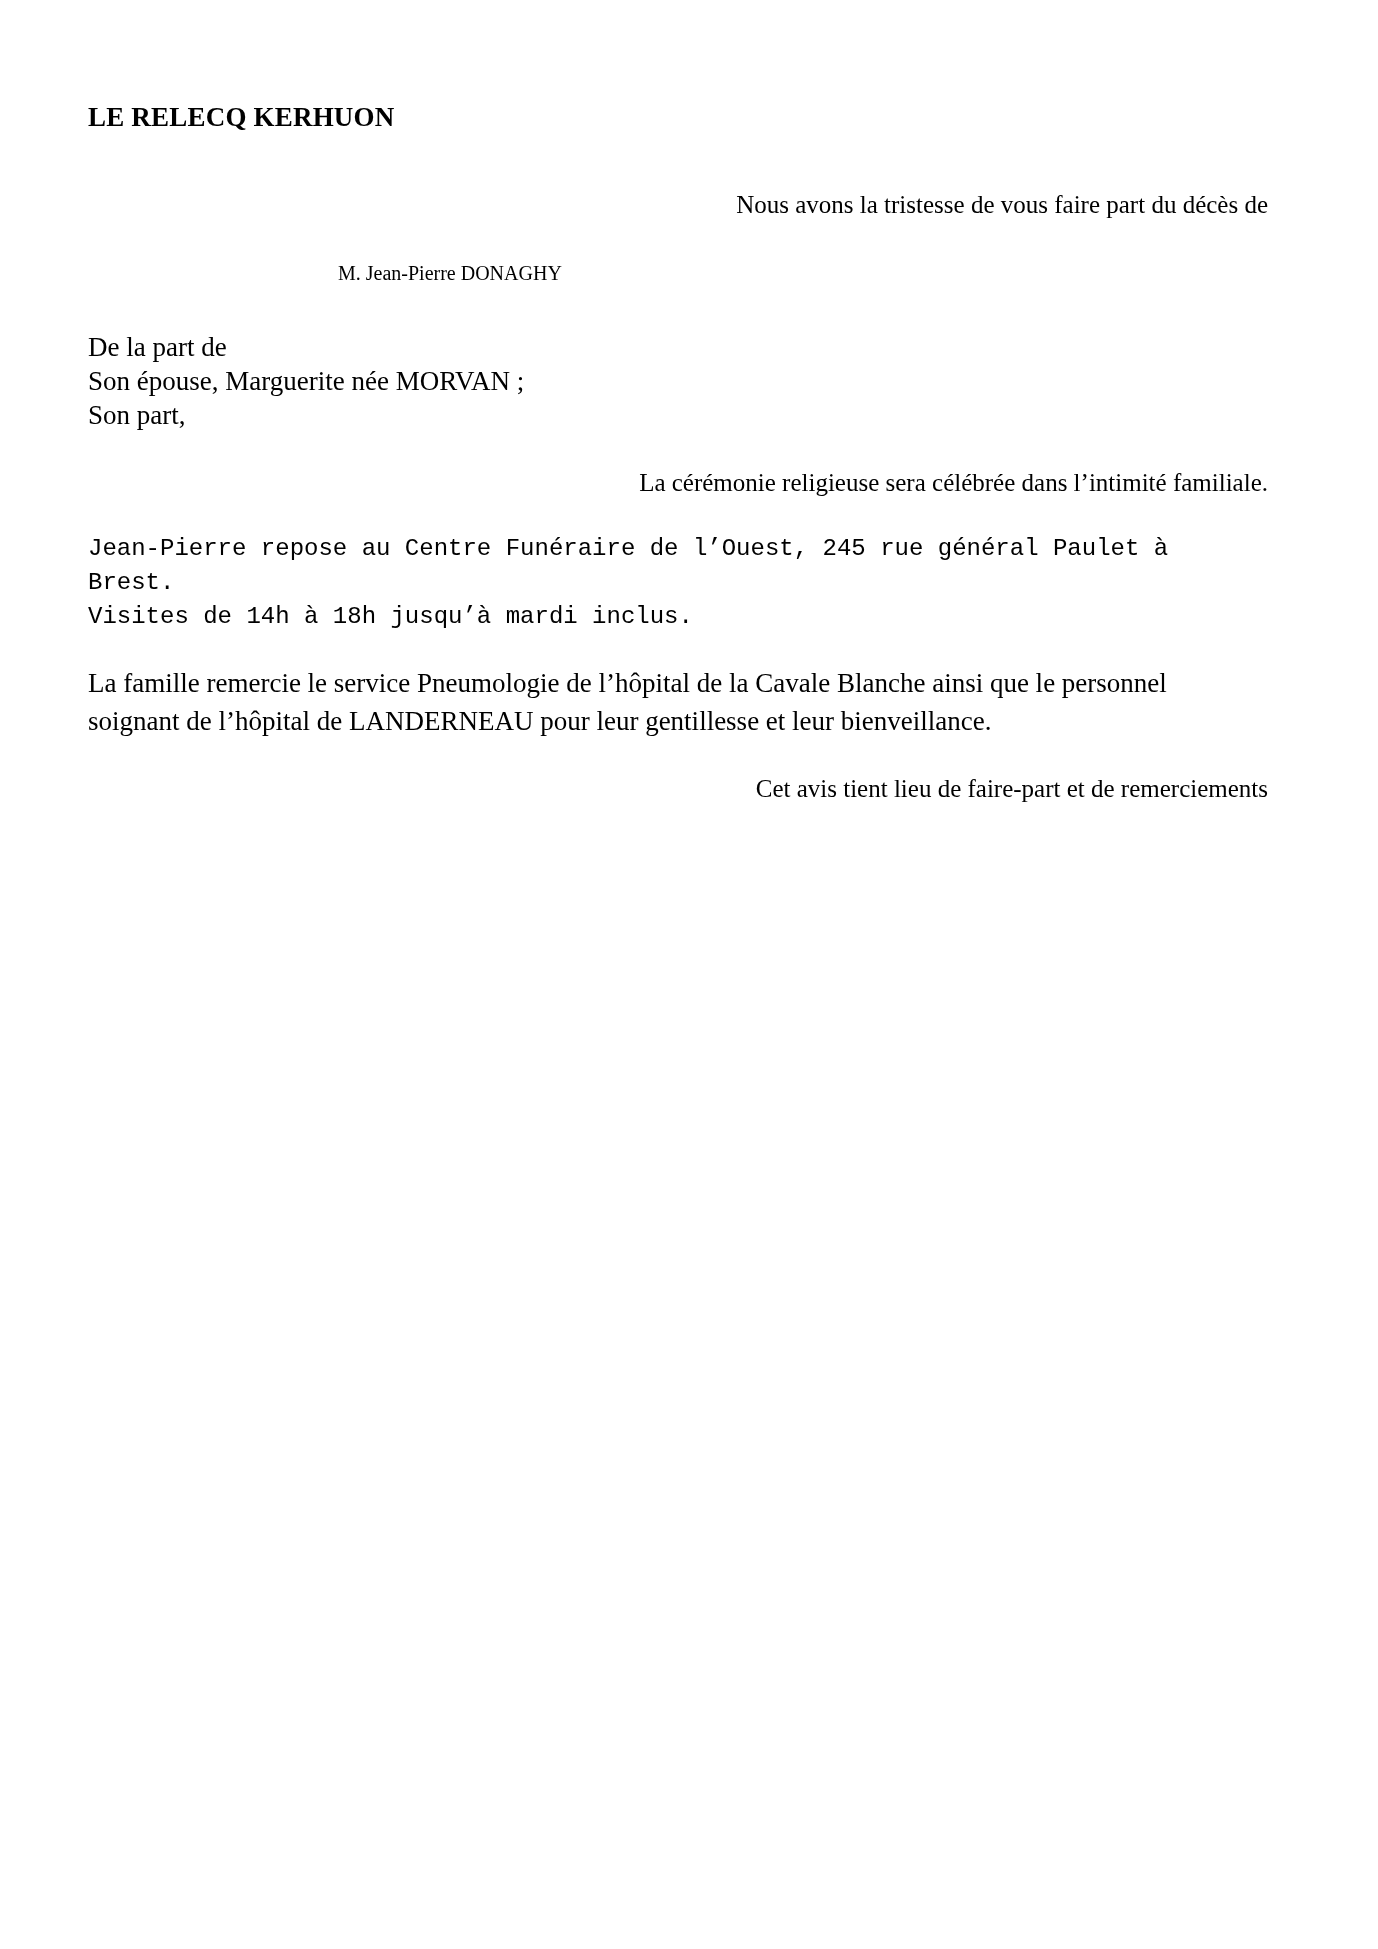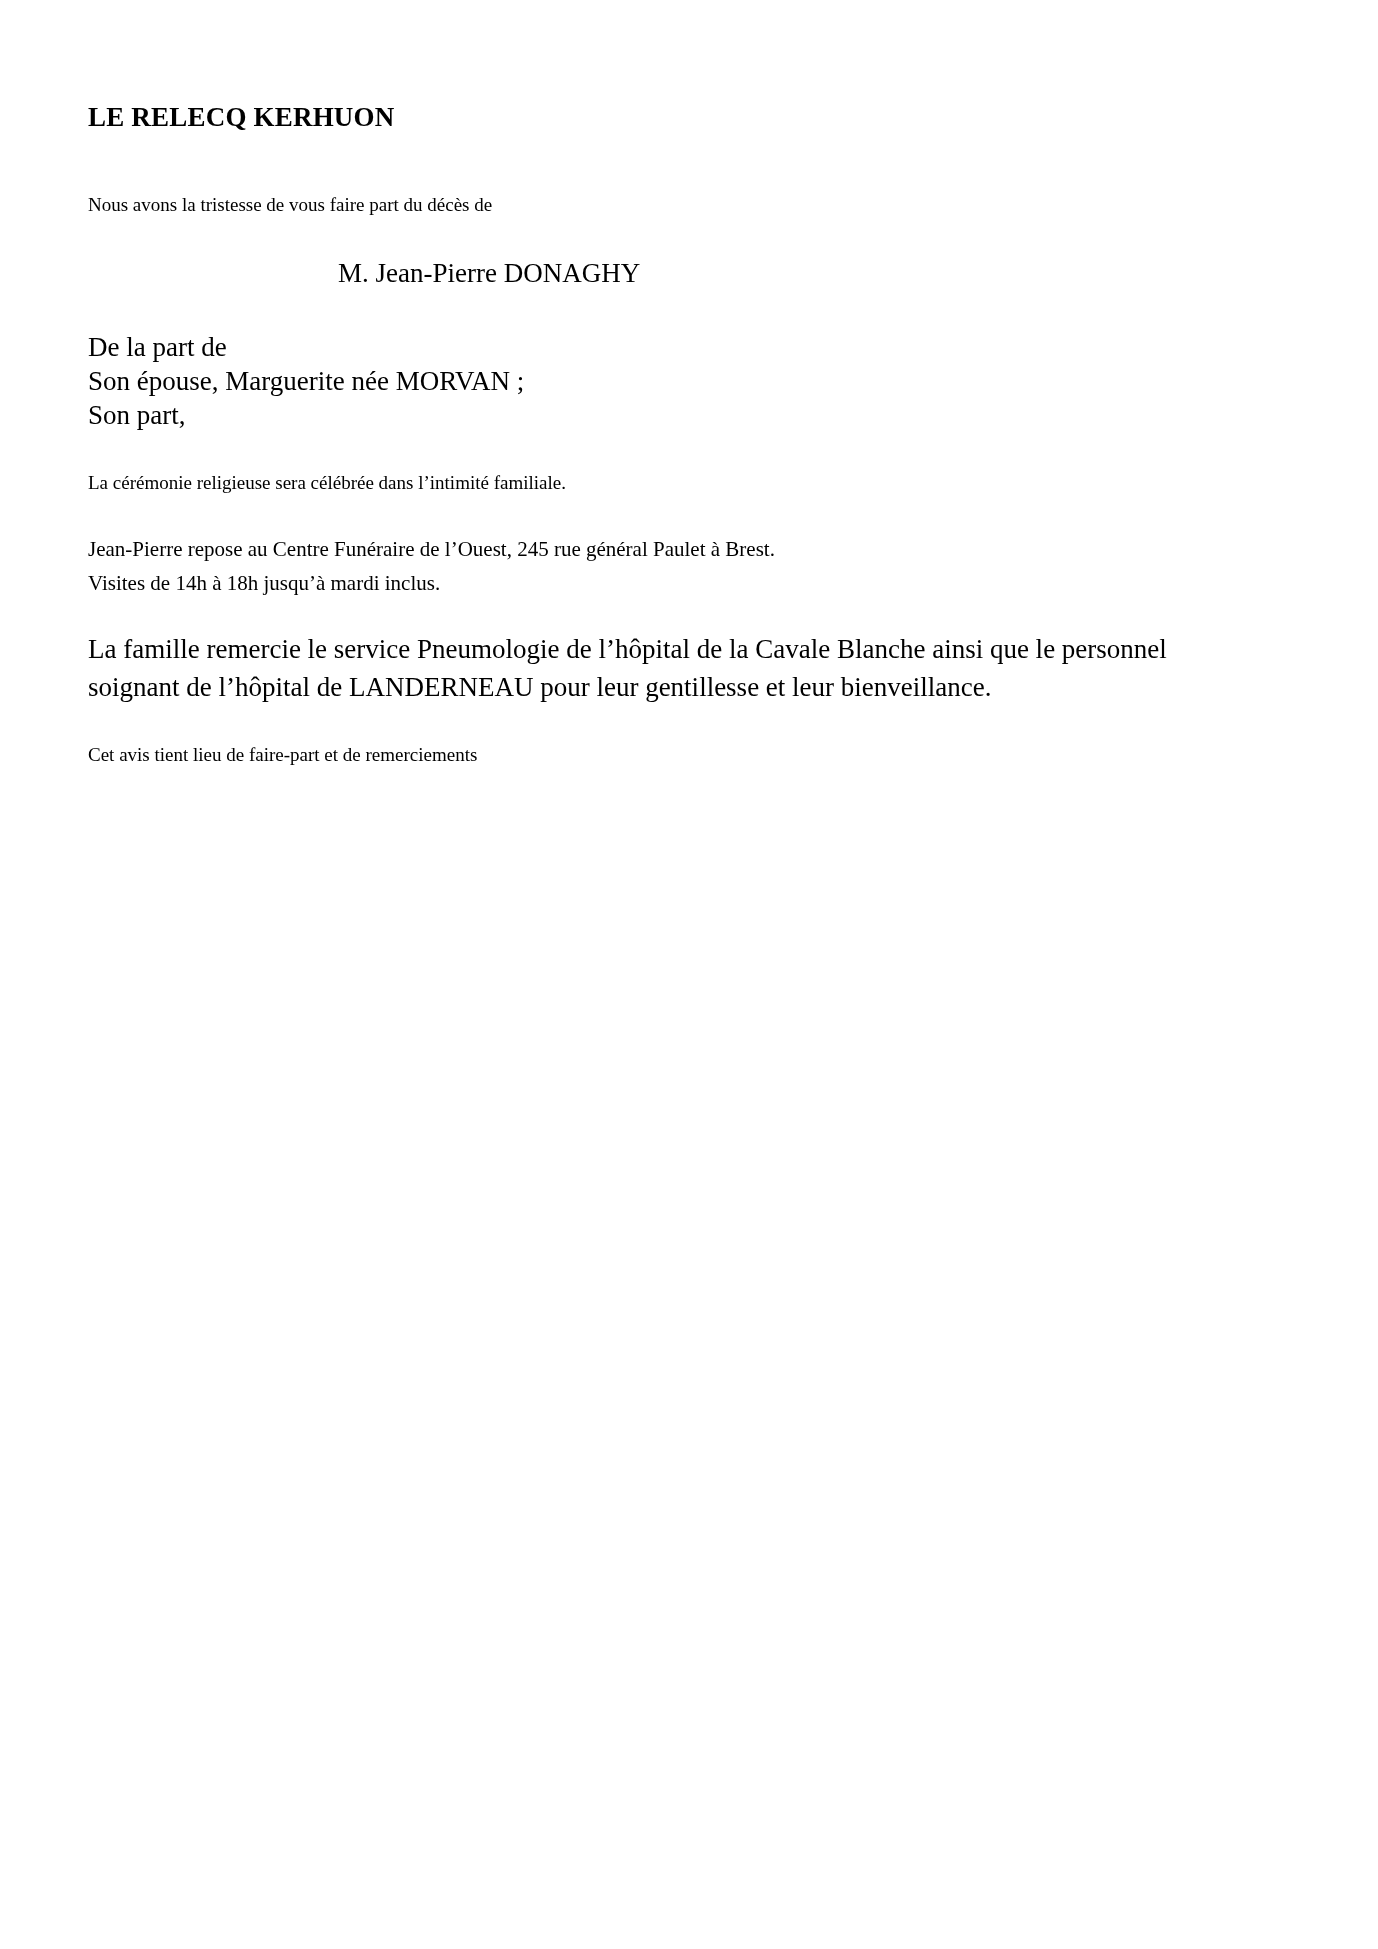--- a/index.html
+++ b/index.html
@@ -27,41 +27,43 @@
     width: 1180px;
   }
   .heading {
     font-weight: bold;
     font-size: 27px;
     line-height: 34px;
     letter-spacing: 0.2px;
     margin: 0 0 52px 0;
   }
   .para {
-    font-size: 19px;
+    font-size: 25px;
     line-height: 38px;
     margin: 0 0 30px 0;
+    text-align: right;
   }
   .deceased-name {
-    font-size: 27px;
+    font-size: 20px;
     line-height: 38px;
     margin: 22px 0 38px 0;
     padding-left: 250px;
   }
   .block-lines {
     margin: 0 0 32px 0;
   }
   .block-lines .line {
     font-size: 27px;
     line-height: 34px;
   }
   .multi-line {
-    font-size: 21px;
+    font-size: 24px;
     line-height: 34px;
     margin: 0 0 30px 0;
+    font-family: Liberation Mono, monospace;
   }
   .flow {
     font-size: 27px;
     line-height: 38px;
     margin: 16px 0 30px 0;
     max-width: 1150px;
   }
 </style>
 </head>
 <body>

